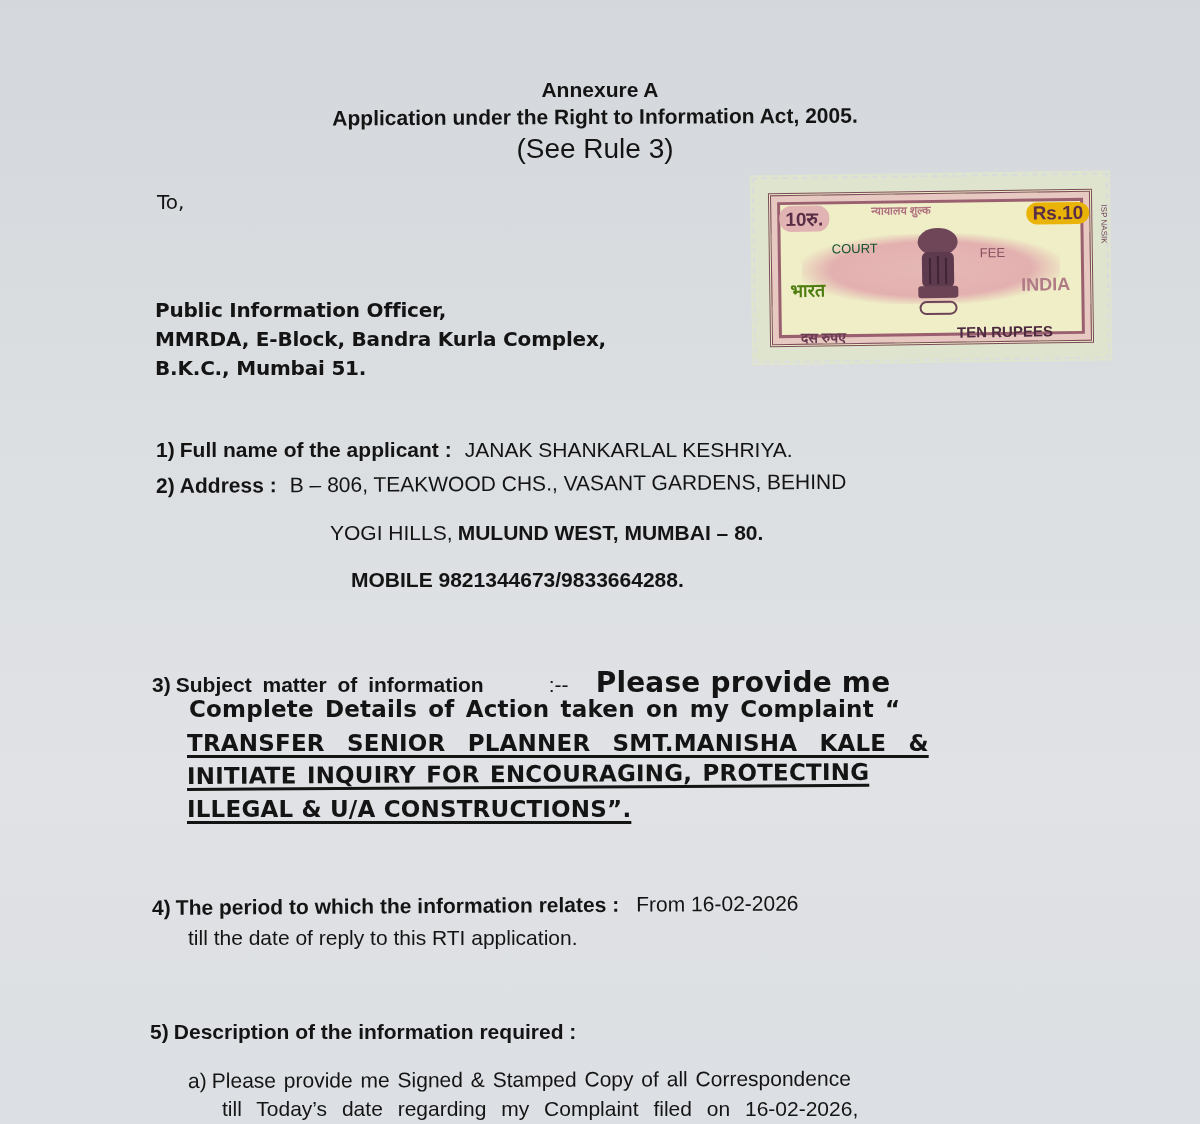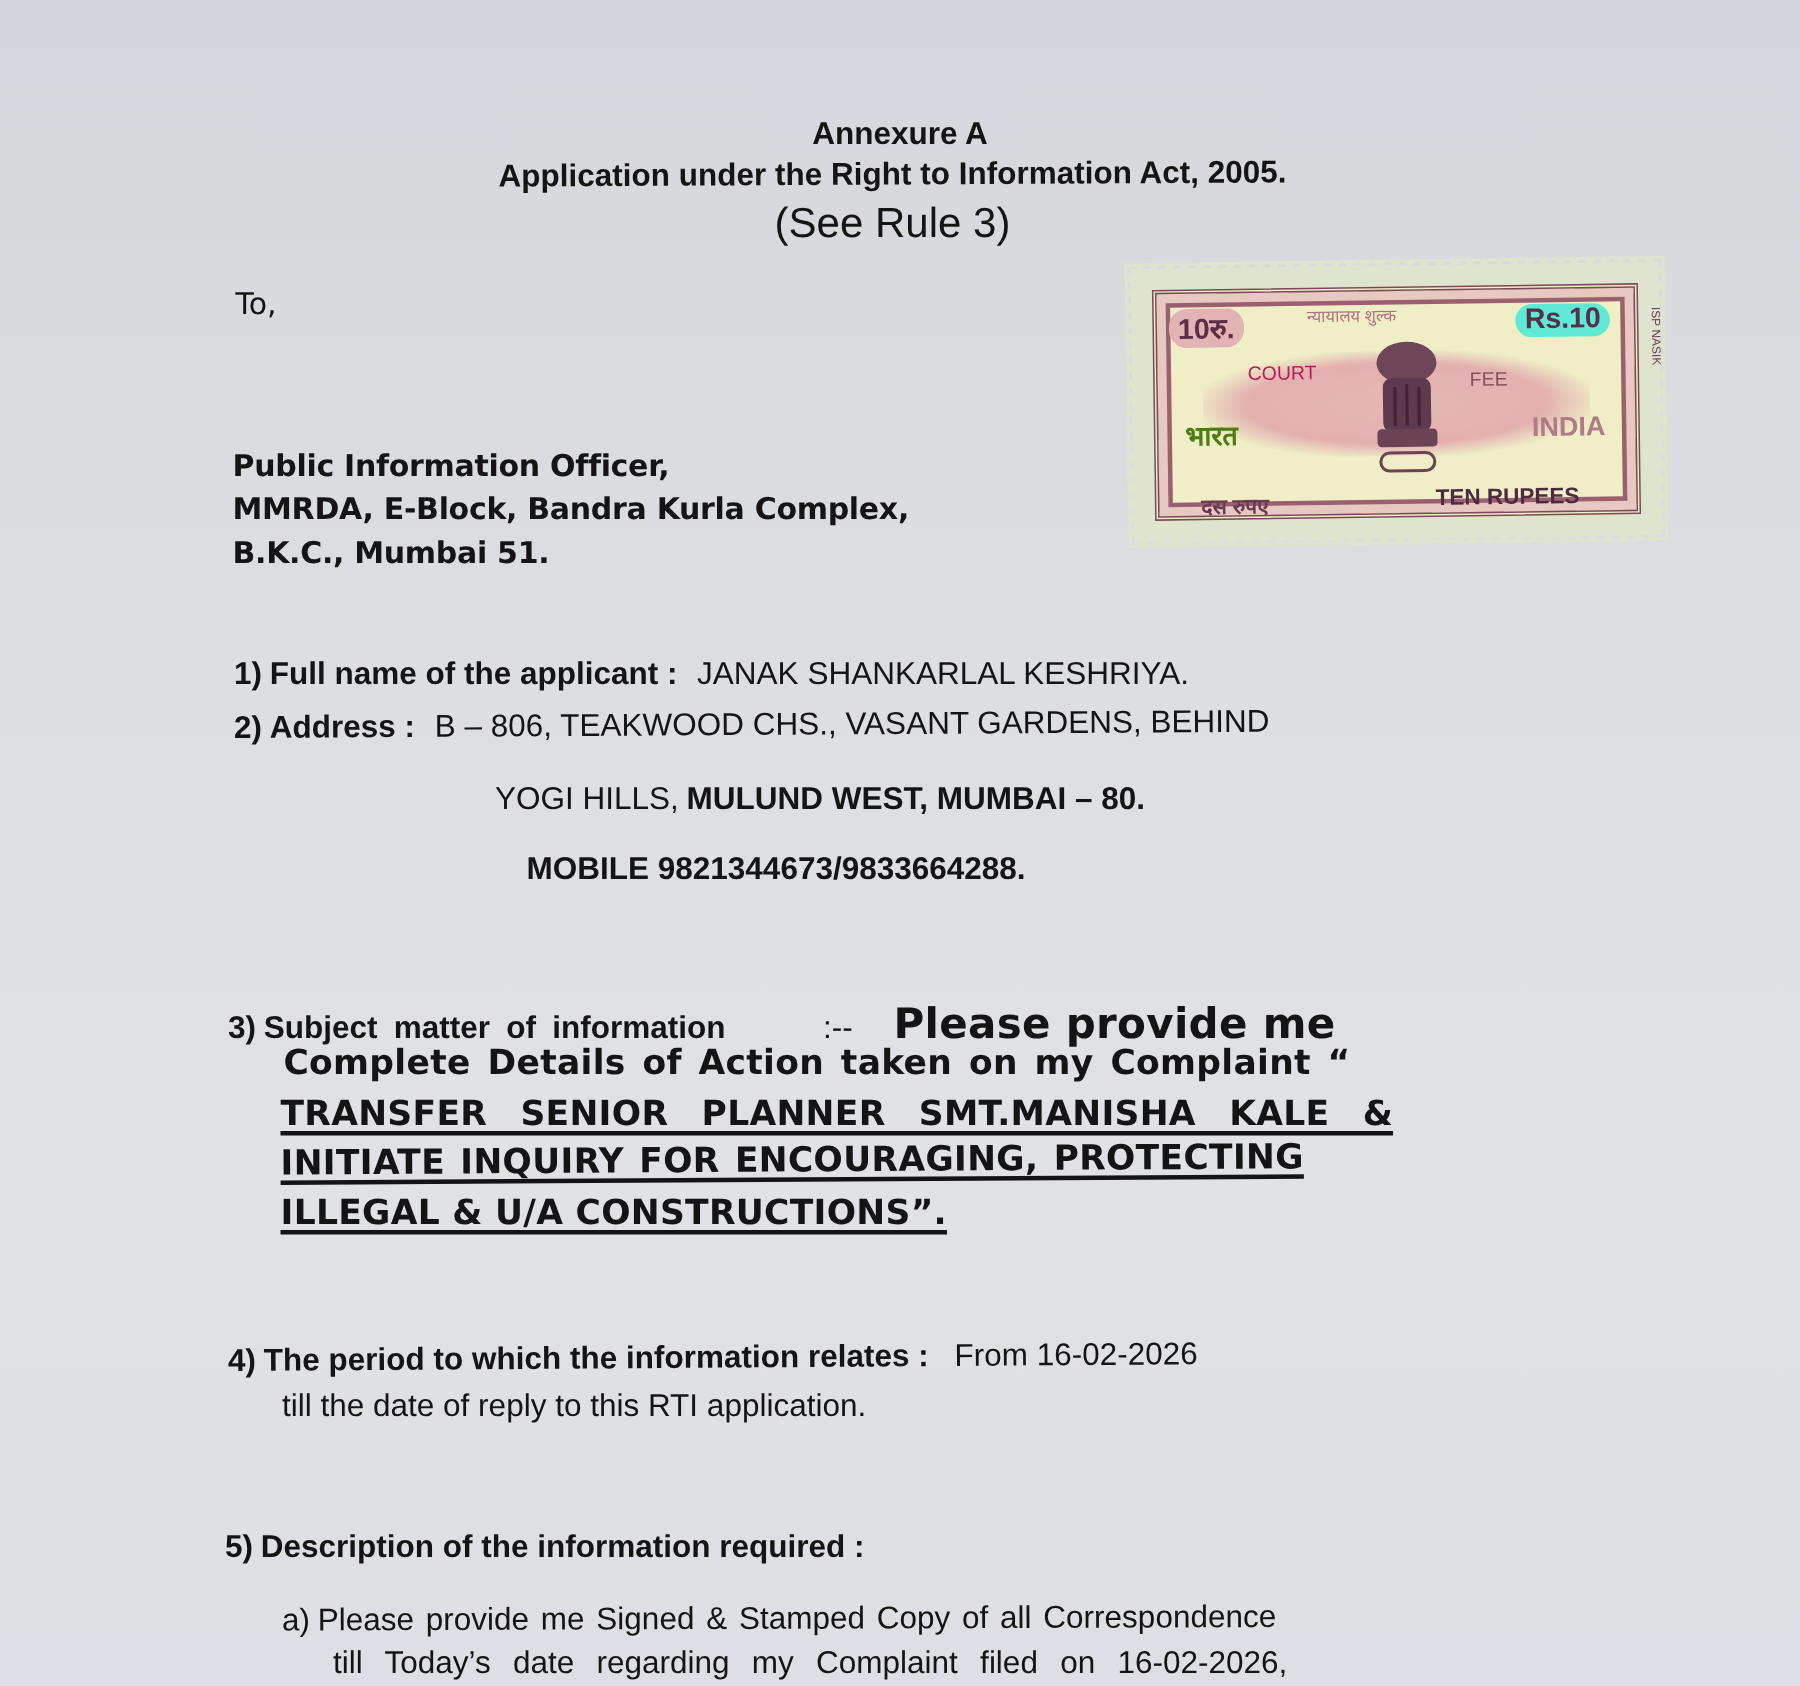--- a/index.html
+++ b/index.html
@@ -66,23 +66,23 @@
 
   <div class="abs to narrow" style="font-family:'DejaVu Sans',sans-serif;">To,</div>
   <div class="abs addr" style="top:298px;">Public Information Officer,</div>
   <div class="abs addr" style="top:327px;">MMRDA, E-Block, Bandra Kurla Complex,</div>
   <div class="abs addr" style="top:356px;">B.K.C., Mumbai 51.</div>
 
   <div class="stamp">
     <div class="stamp-inner">
       <div class="pinkband"></div>
       <div class="corner" style="left:8px; top:10px; font-size:19px; background:#e2b3b3; padding:0 6px; border-radius:12px;">10रु.</div>
-      <div class="corner" style="right:16px; top:10px; font-size:19px; background:#5eead4; padding:0 6px; border-radius:12px;">Rs.10</div>
-      <div class="corner" style="left:100px; top:8px; font-size:11px; color:#b07080; font-weight:normal;text-align:right;">न्यायालय शुल्क</div>
-      <div class="corner" style="left:60px; top:46px; font-size:13px; color:#be185d; font-weight:normal;">COURT</div>
+      <div class="corner" style="right:0; top:10px; font-size:19px; background:#eab308; padding:0 6px; border-radius:12px;">Rs.10</div>
+      <div class="corner" style="left:100px; top:8px; font-size:11px; color:#b07080; font-weight:bold;text-align:right;">न्यायालय शुल्क</div>
+      <div class="corner" style="left:60px; top:46px; font-size:13px; color:#14532d; font-weight:normal;">COURT</div>
       <div class="corner" style="left:208px; top:52px; font-size:13px; color:#8a5060; font-weight:normal;">FEE</div>
       <div class="corner" style="left:18px; top:82px; font-size:18px; color:#4d7c0f;">भारत</div>
       <div class="corner" style="right:20px; top:82px; font-size:18px; color:#b07a86;">INDIA</div>
       <div class="corner" style="left:28px; top:132px; font-size:14px; color:#6a3a52;">दस रुपए</div>
       <div class="corner" style="right:38px; top:130px; font-size:15px; color:#4e2a40;">TEN RUPEES</div>
       <svg class="emblem" viewBox="0 0 52 100">
         <ellipse cx="26" cy="20" rx="20" ry="14" fill="#6e4658"></ellipse>
         <rect x="10" y="30" width="32" height="36" rx="6" fill="#5e3a4e"></rect>
         <rect x="6" y="64" width="40" height="12" rx="3" fill="#6b4355"></rect>
         <rect x="8" y="80" width="36" height="12" rx="6" fill="none" stroke="#6b4355" stroke-width="2"></rect>

